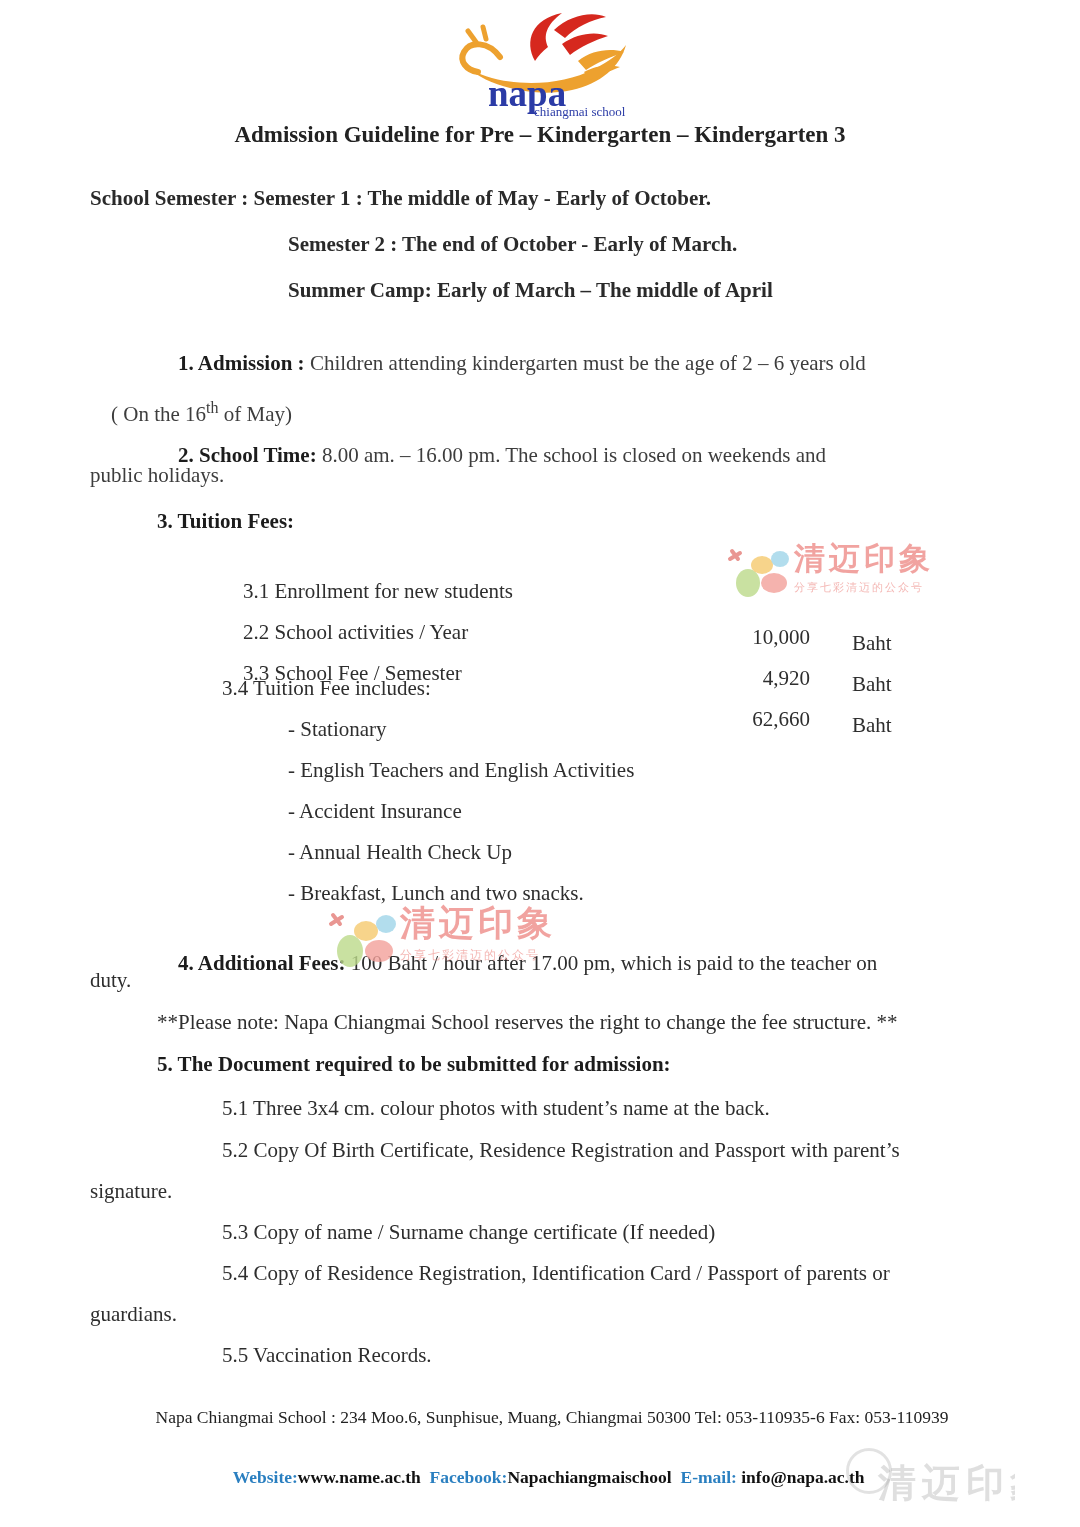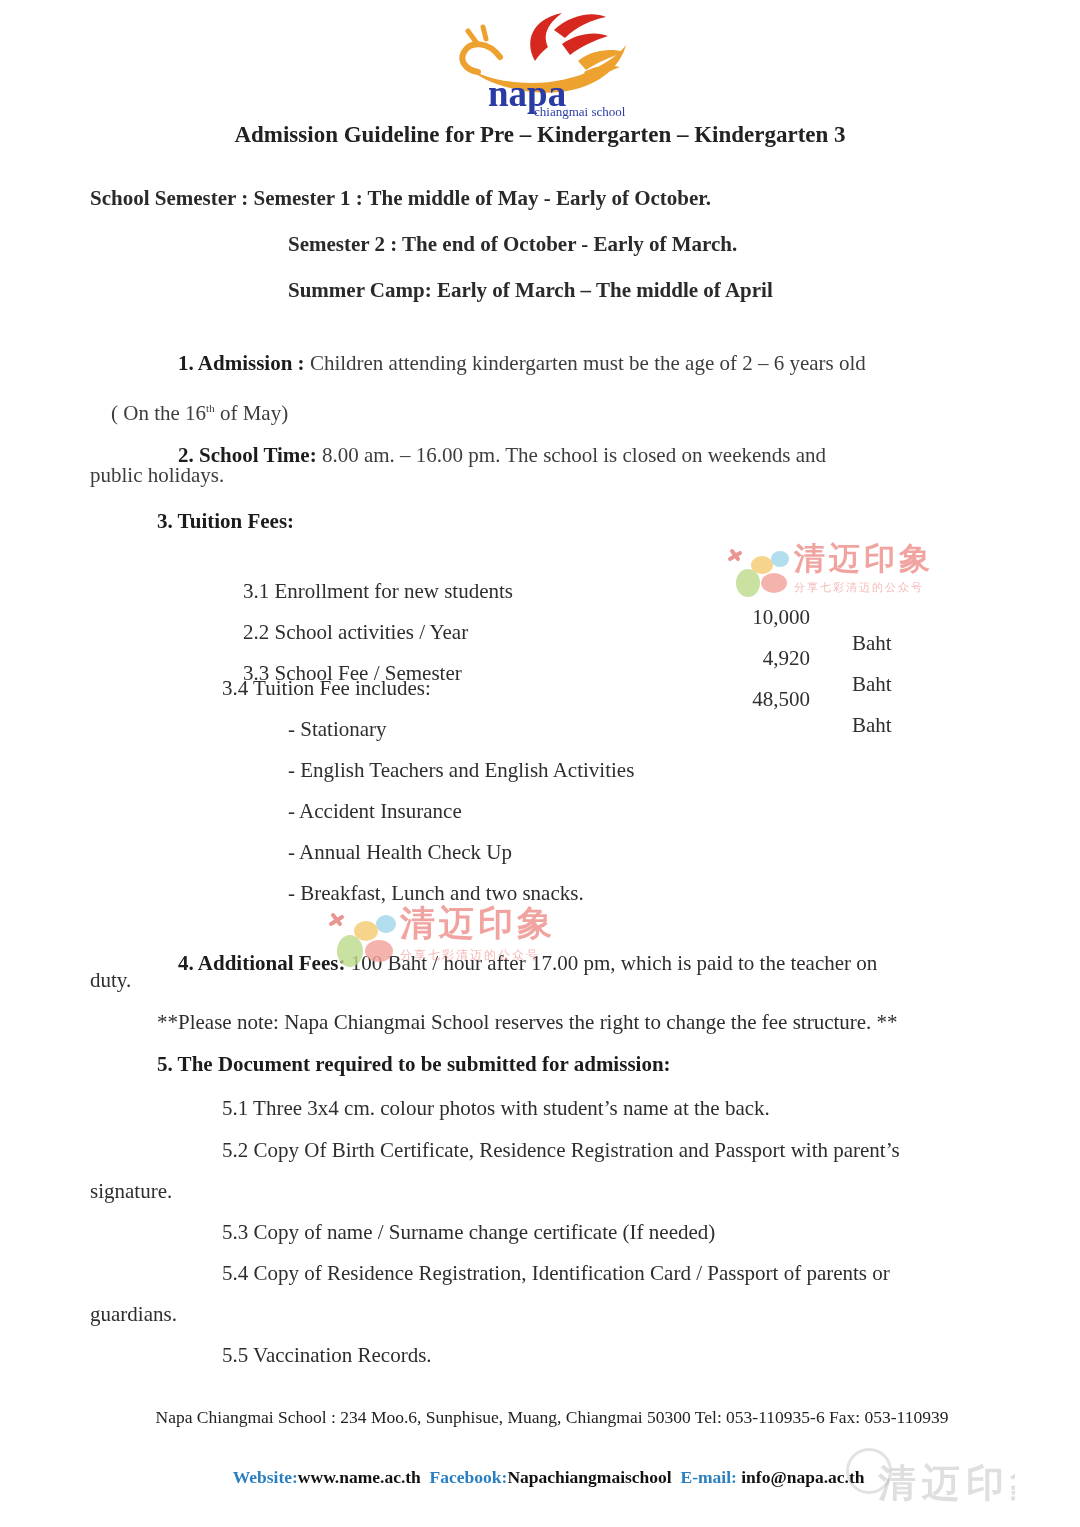--- a/index.html
+++ b/index.html
@@ -18,23 +18,23 @@
   }
   .p0{padding-left:90px;}
   .p1{padding-left:157px;}
   .p2{padding-left:222px;}
   .p3{padding-left:288px;}
   .center{text-align:center;padding-left:0;}
   .bold{font-weight:bold;color:#1c1c1c;}
   .semi{font-weight:bold;color:#2a2a2a;}
   .body-dark{color:#2e2e2e;}
   .title{font-size:23px;font-weight:bold;color:#222;}
-  .amt{position:absolute;left:640px;width:170px;text-align:right;color:#2e2e2e;}
+  .amt{position:absolute;left:640px;width:170px;text-align:right;color:#2e2e2e;margin-top:20px;}
   .unit{position:absolute;left:852px;color:#2e2e2e;}
-  sup{font-size:11px;}
+  sup{font-size:16px;}
   
   .logo{position:absolute;left:438px;top:8px;width:210px;height:112px;}
   
   .footer1{font-size:17.5px;color:#222;text-align:center;padding-left:12px;}
   .footer2{font-size:17.5px;font-weight:bold;color:#111;text-align:center;padding-left:0;}
   .blue{color:#2a7fc0;}
   
   .wm{position:absolute;display:flex;align-items:flex-start;pointer-events:none;}
   .wm .blob{flex:0 0 auto;}
   .wm .txt{display:flex;flex-direction:column;}
@@ -118,21 +118,21 @@
     <span class="amt">10,000</span>
     <span class="unit">Baht</span>
   </div>
   <div class="ln p2" style="top:593px">
     <span class="body-dark">2.2 School activities / Year</span>
     <span class="amt">4,920</span>
     <span class="unit">Baht</span>
   </div>
   <div class="ln p2" style="top:634px">
     <span class="body-dark">3.3 School Fee / Semester</span>
-    <span class="amt">48,500</span>
+    <span class="amt">62,660</span>
     <span class="unit">Baht</span>
   </div>
 
   <div class="ln p2 body-dark" style="top:675px">3.4 Tuition Fee includes:</div>
   <div class="ln p3 body-dark" style="top:716px">- Stationary</div>
   <div class="ln p3 body-dark" style="top:757px">- English Teachers and English Activities</div>
   <div class="ln p3 body-dark" style="top:798px">- Accident Insurance</div>
   <div class="ln p3 body-dark" style="top:839px">- Annual Health Check Up</div>
   <div class="ln p3 body-dark" style="top:880px">- Breakfast, Lunch and two snacks.</div>
 

